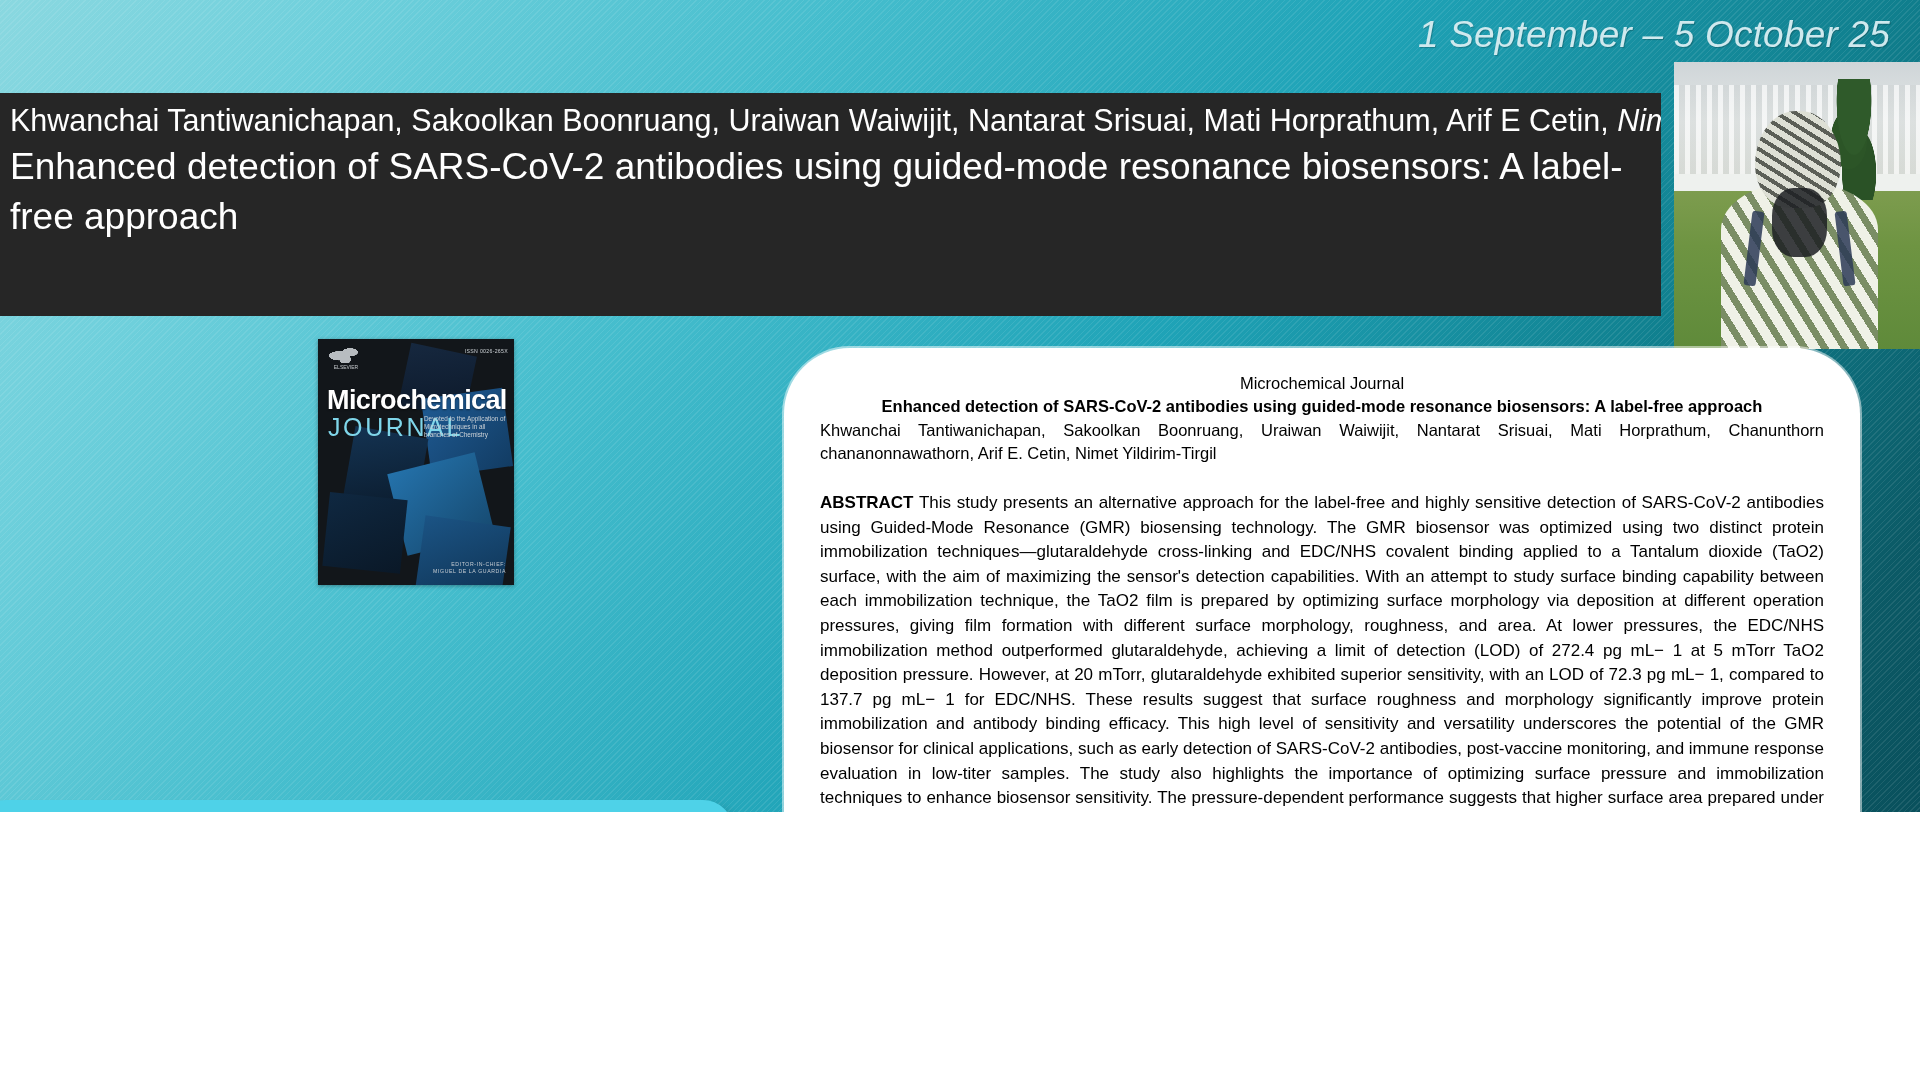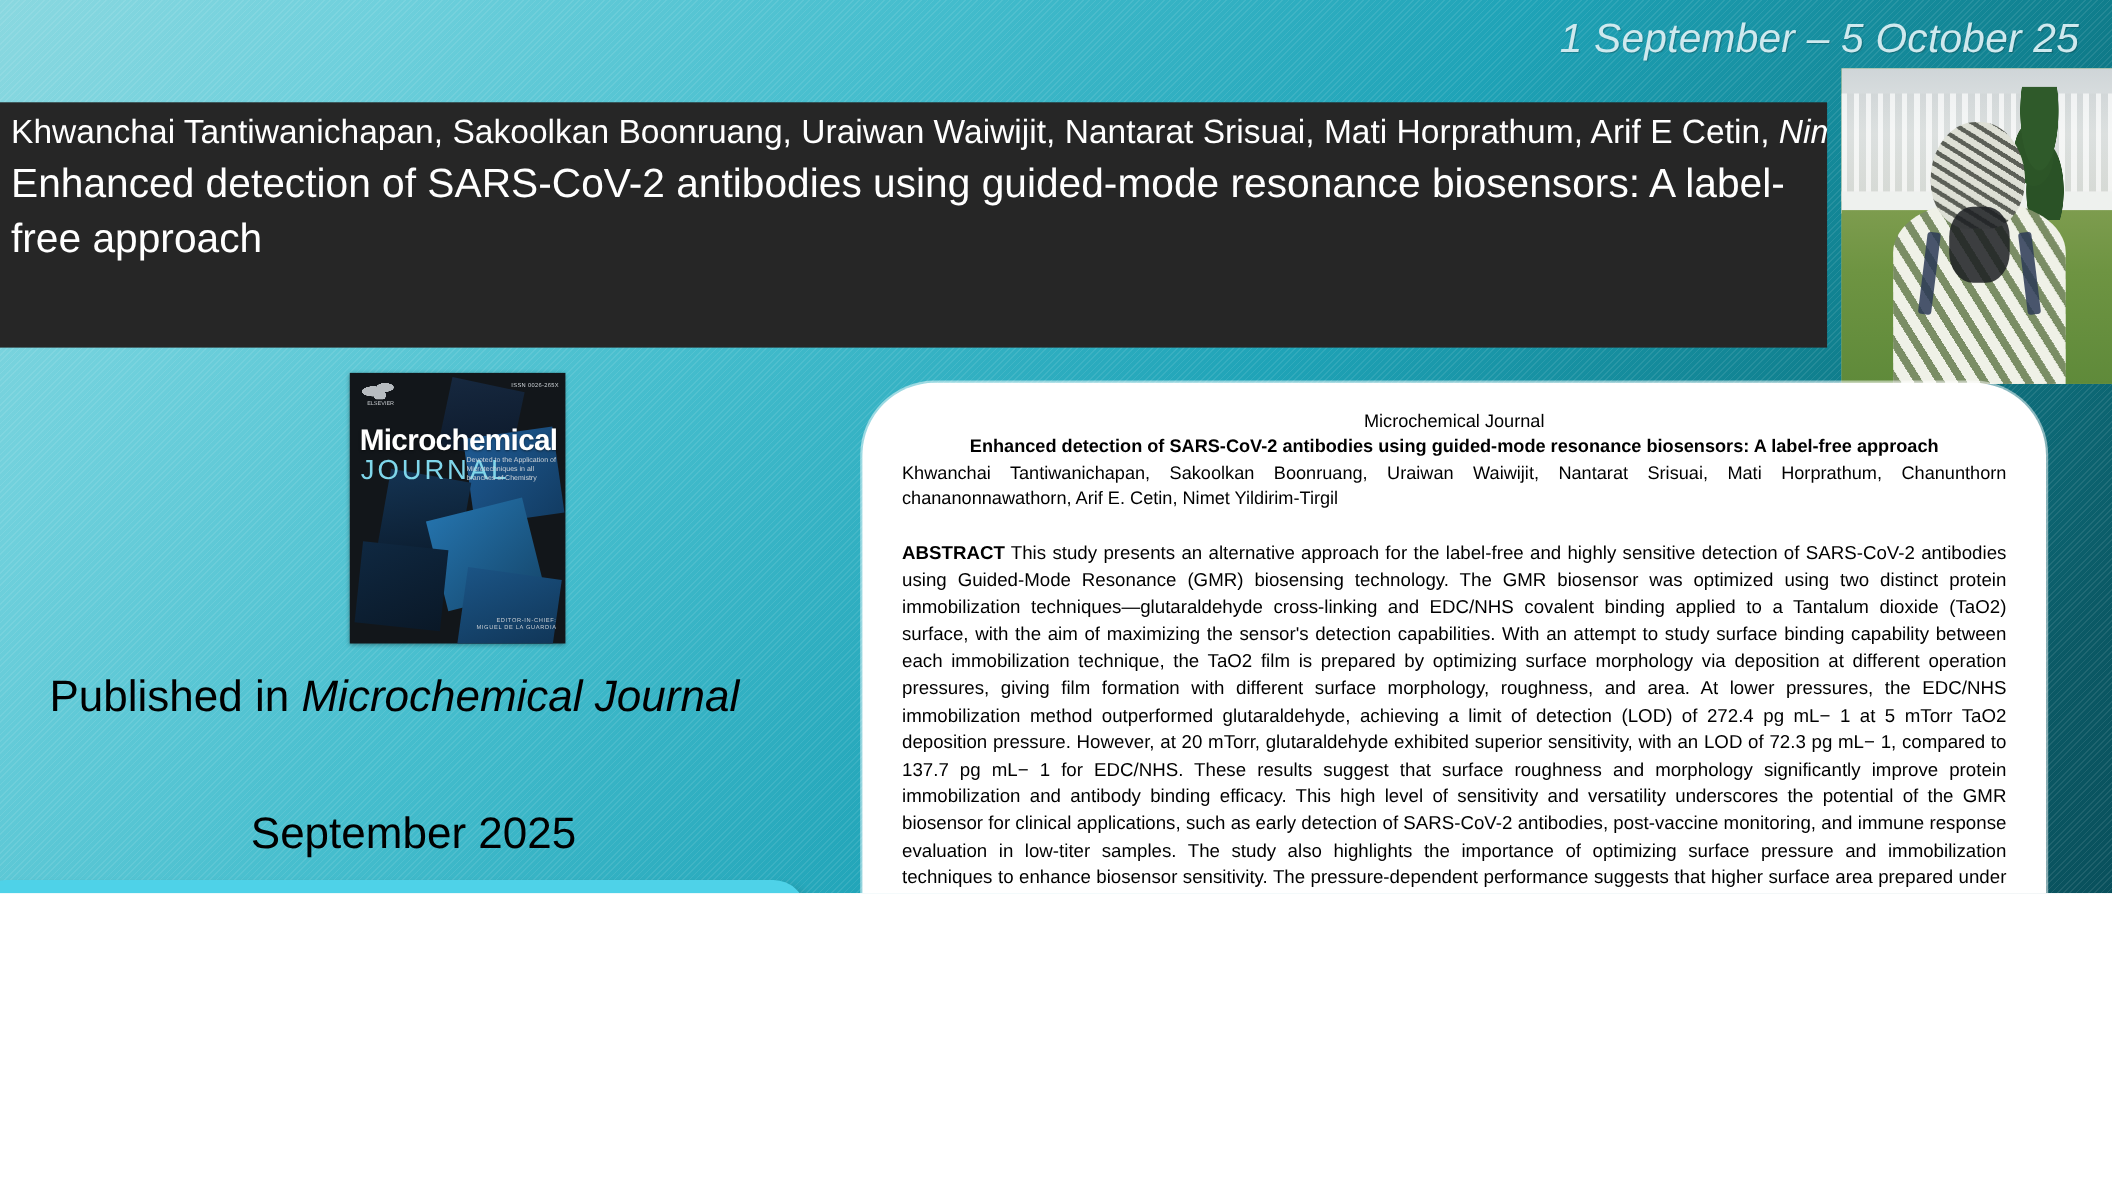--- a/index.html
+++ b/index.html
@@ -323,22 +323,20 @@
     <div id="jc-issn">ISSN 0026-265X</div>
     <div id="jc-title">Microchemical</div>
     <div id="jc-sub">JOURNAL</div>
     <div id="jc-tagline">Devoted to the Application of Microtechniques in all branches of Chemistry</div>
     <div id="jc-editor">
       <div>EDITOR-IN-CHIEF:</div>
       <div>MIGUEL DE LA GUARDIA</div>
     </div>
   </div>
 
-  <div id="published-in"><span>Published in </span><em>Microchemical Journal</em></div>
-  <div id="pub-date">September 2025</div>
 
   <div id="recent-box">
     <div id="recent-person">Assoc. Prof. Dr. Nimet YILDIRIM TİRGİL, Metallurgical and Materials Engineering</div>
   </div>
 
   <div id="abstract-panel">
     <div id="ap-journal">Microchemical Journal</div>
     <div id="ap-title">Enhanced detection of SARS-CoV-2 antibodies using guided-mode resonance biosensors: A label-free approach</div>
     <div id="ap-authors">Khwanchai Tantiwanichapan, Sakoolkan Boonruang, Uraiwan Waiwijit, Nantarat Srisuai, Mati Horprathum, Chanunthorn chananonnawathorn, Arif E. Cetin, Nimet Yildirim-Tirgil</div>
     <div id="ap-abstract"><b>ABSTRACT</b><span> This study presents an alternative approach for the label-free and highly sensitive detection of SARS-CoV-2 antibodies using Guided-Mode Resonance (GMR) biosensing technology. The GMR biosensor was optimized using two distinct protein immobilization techniques—glutaraldehyde cross-linking and EDC/NHS covalent binding applied to a Tantalum dioxide (TaO2) surface, with the aim of maximizing the sensor's detection capabilities. With an attempt to study surface binding capability between each immobilization technique, the TaO2 film is prepared by optimizing surface morphology via deposition at different operation pressures, giving film formation with different surface morphology, roughness, and area. At lower pressures, the EDC/NHS immobilization method outperformed glutaraldehyde, achieving a limit of detection (LOD) of 272.4 pg mL− 1 at 5 mTorr TaO2 deposition pressure. However, at 20 mTorr, glutaraldehyde exhibited superior sensitivity, with an LOD of 72.3 pg mL− 1, compared to 137.7 pg mL− 1 for EDC/NHS. These results suggest that surface roughness and morphology significantly improve protein immobilization and antibody binding efficacy. This high level of sensitivity and versatility underscores the potential of the GMR biosensor for clinical applications, such as early detection of SARS-CoV-2 antibodies, post-vaccine monitoring, and immune response evaluation in low-titer samples. The study also highlights the importance of optimizing surface pressure and immobilization techniques to enhance biosensor sensitivity. The pressure-dependent performance suggests that higher surface area prepared under higher deposition pressure facilitates more efficient protein immobilization, leading to stronger antibody binding events and improved detection limits. Overall, the GMR-based biosensor system offers a promising platform for sensitive, label-free detection of SARS-CoV-antibodies, with potential applications in infectious disease diagnostics and monitoring.</span></div>

